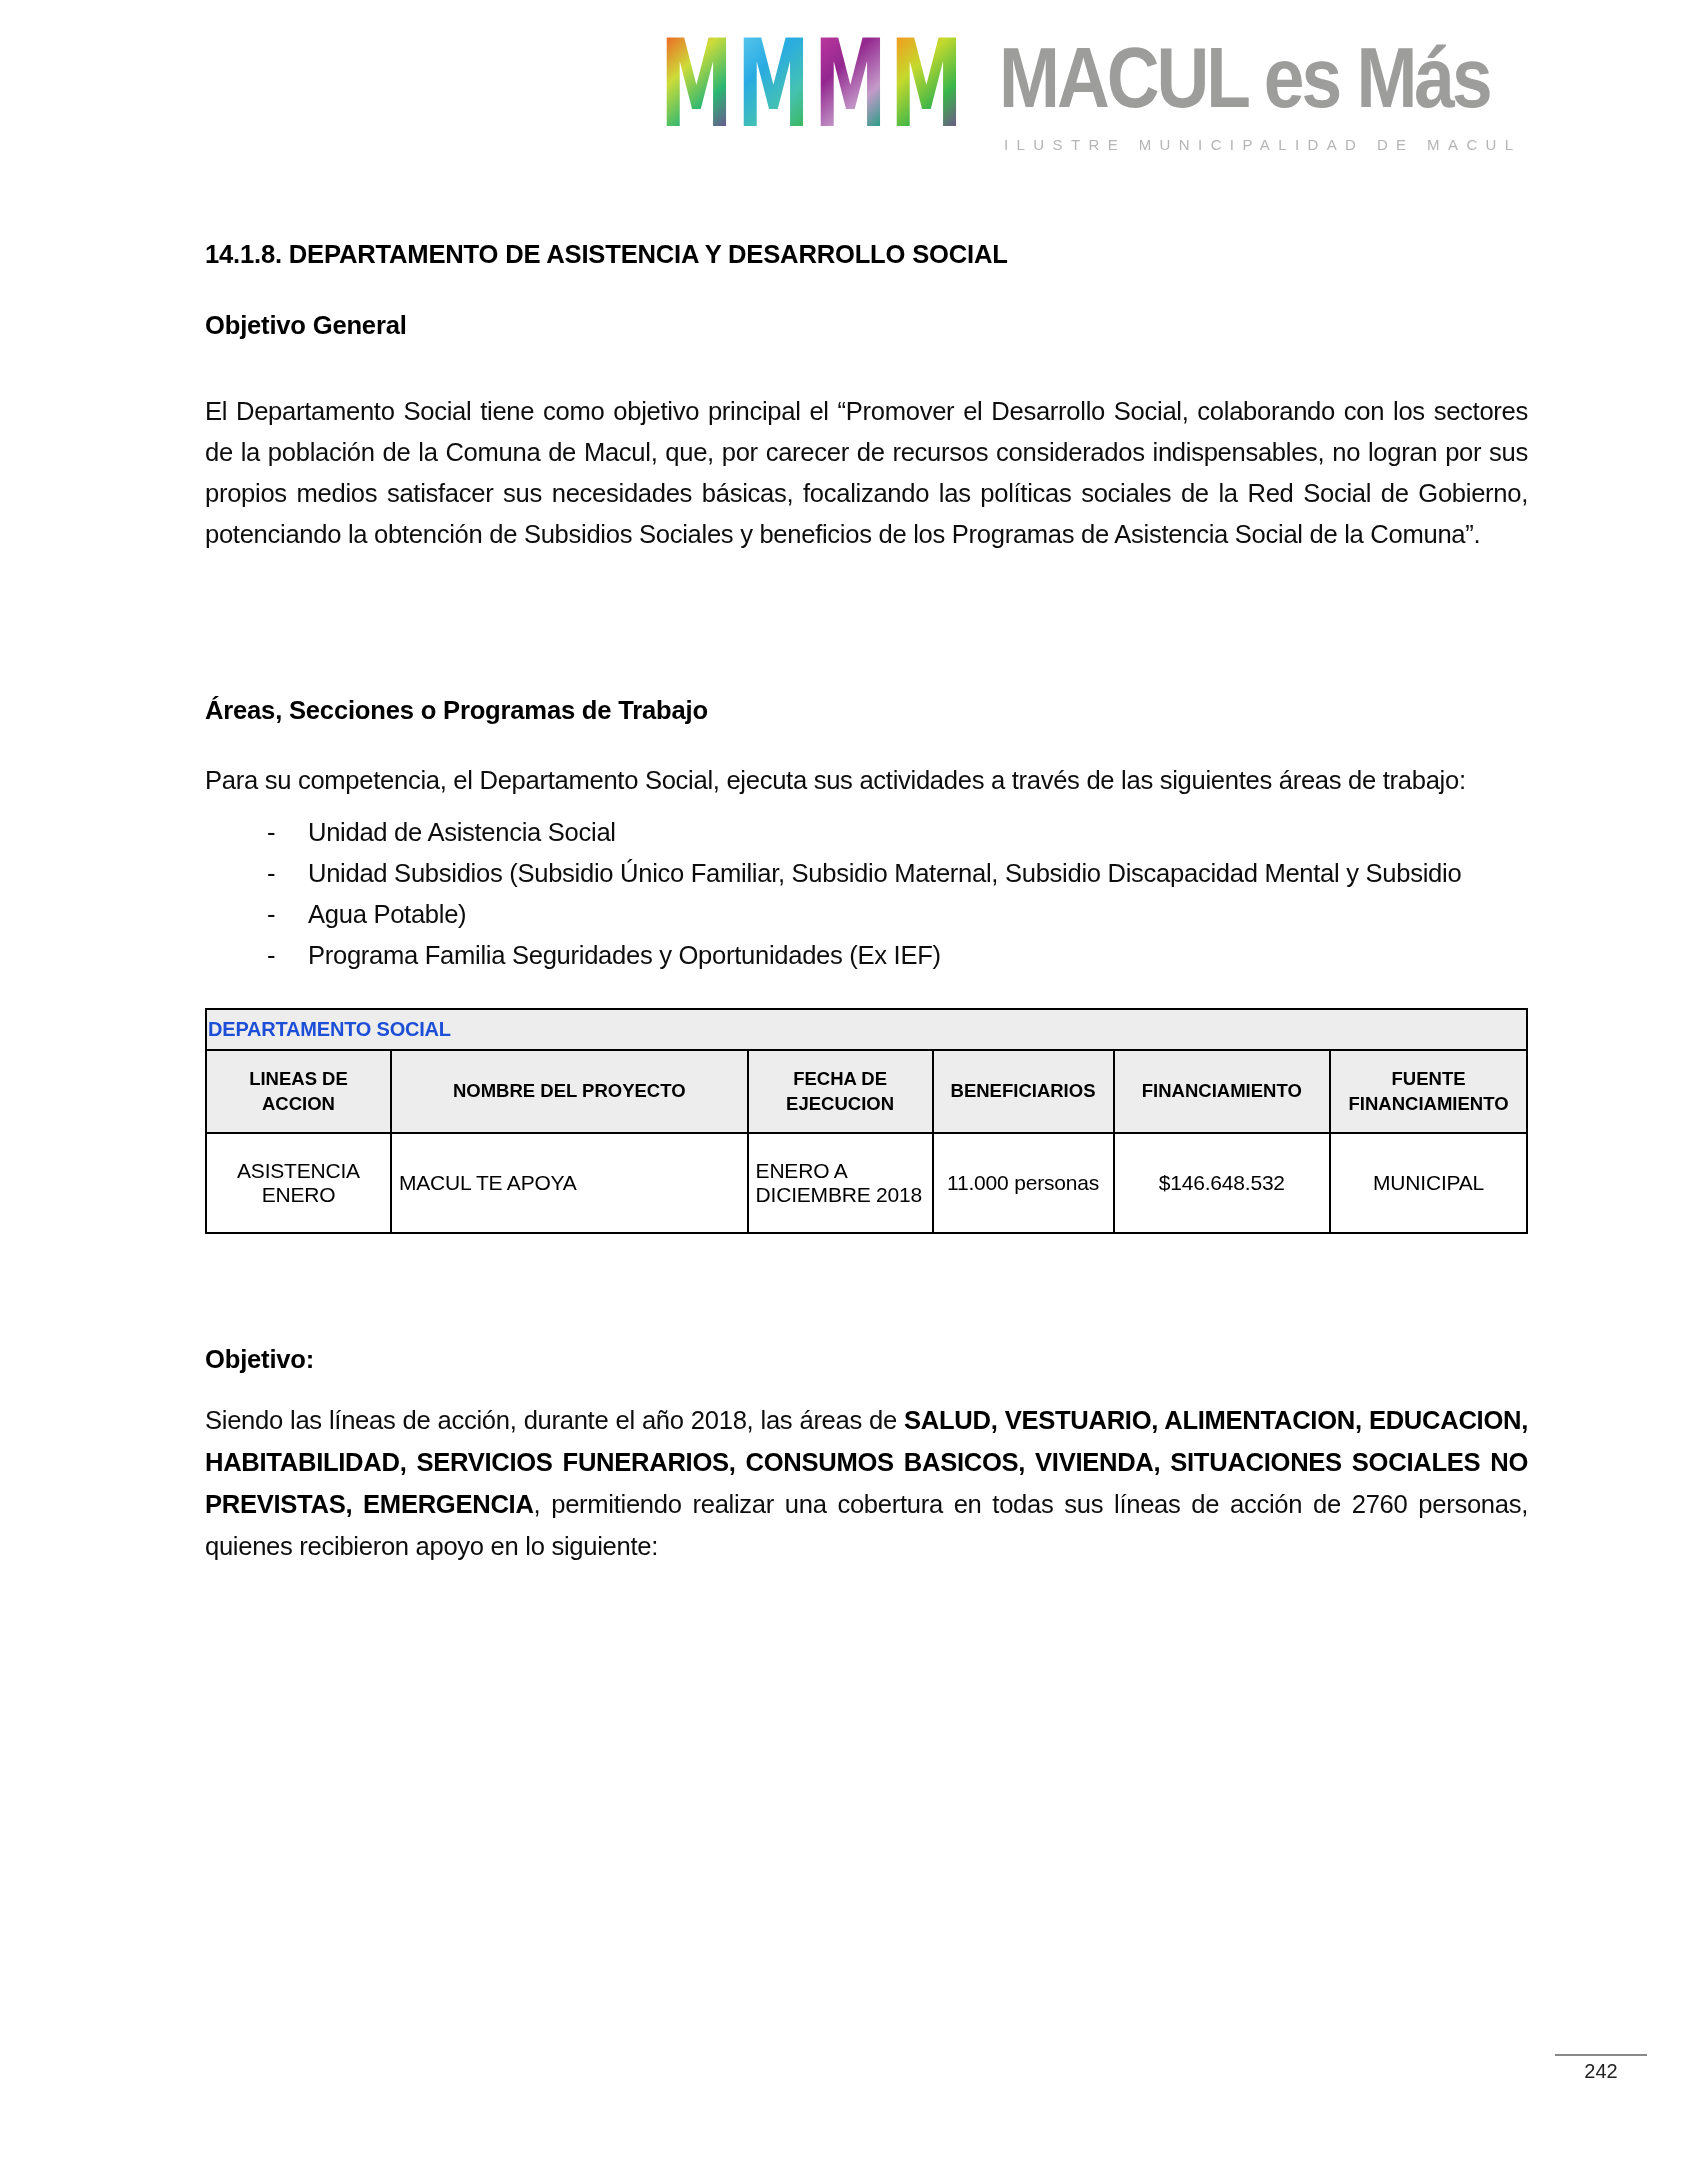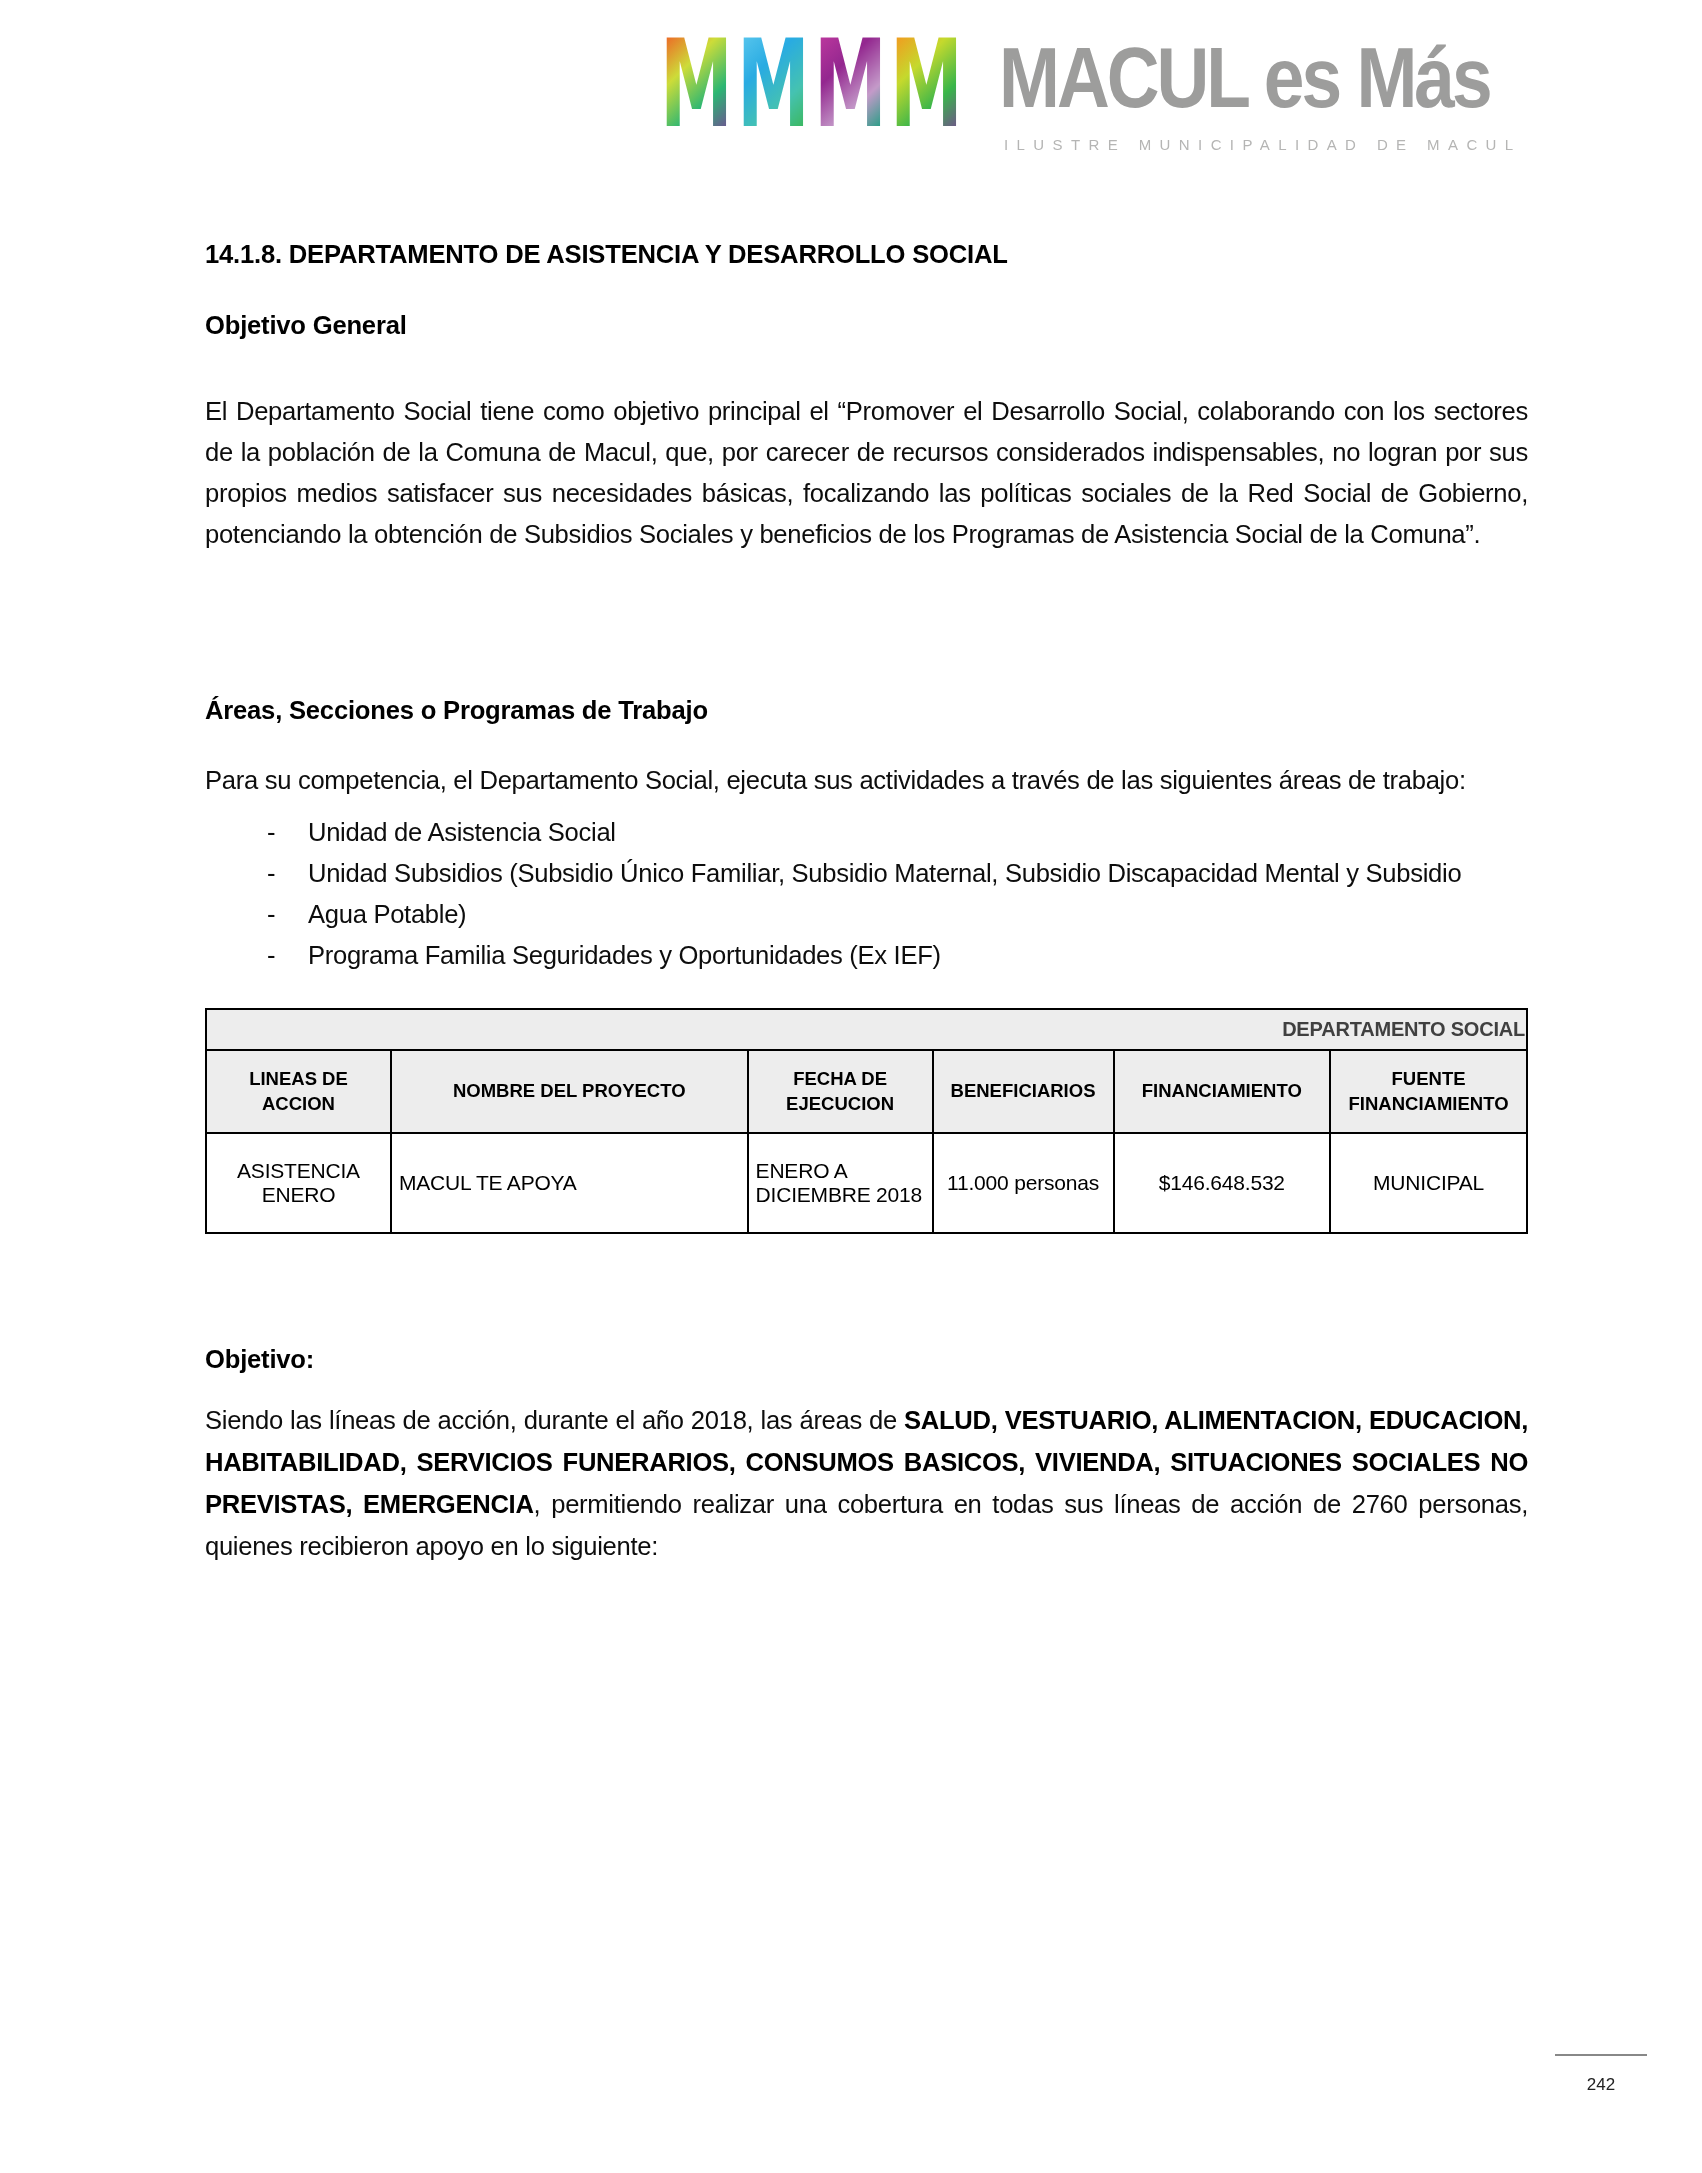--- a/index.html
+++ b/index.html
@@ -51,35 +51,35 @@
   .li .li-text { flex:1; text-align:justify; }
 
   
   table.dept {
     margin-top:32px; width:1323px; border-collapse:collapse; table-layout:fixed;
     font-family:"Liberation Sans", sans-serif;
   }
   table.dept th, table.dept td { border:2.6px solid #000; overflow:hidden; }
   .t-title th {
     background:var(--thead-bg,#ededed); font-size:20px; font-weight:700;
-    height:37px; text-align:right; letter-spacing:-0.2px; color:#404040;
+    height:37px; text-align:left; letter-spacing:-0.2px; color:#1d4ed8;
   }
   .t-head th {
     background:var(--thead-bg,#ededed); font-size:18.5px; font-weight:700;
     height:74px; text-align:center; line-height:25.6px; padding:3.5px 7px; color:#000;
   }
   .t-data td { height:88px; font-size:21px; letter-spacing:-0.2px; padding:5.3px 7px; color:#000; }
   .al-c { text-align:center; }
   .al-l { text-align:left; }
 
   
   .footer {
     position:absolute; top:2054px; left:1555px; width:92px;
     border-top:2.6px solid var(--footer-line,#888);
-    text-align:center; font-size:17px; color:#222; padding-top:19px;
+    text-align:center; font-size:20px; color:#222; padding-top:4px;
   }
 
   b { font-weight:700; color:#000; }
 </style>
 </head>
 <body>
 
 <div class="page">
 
   <div class="logo">

